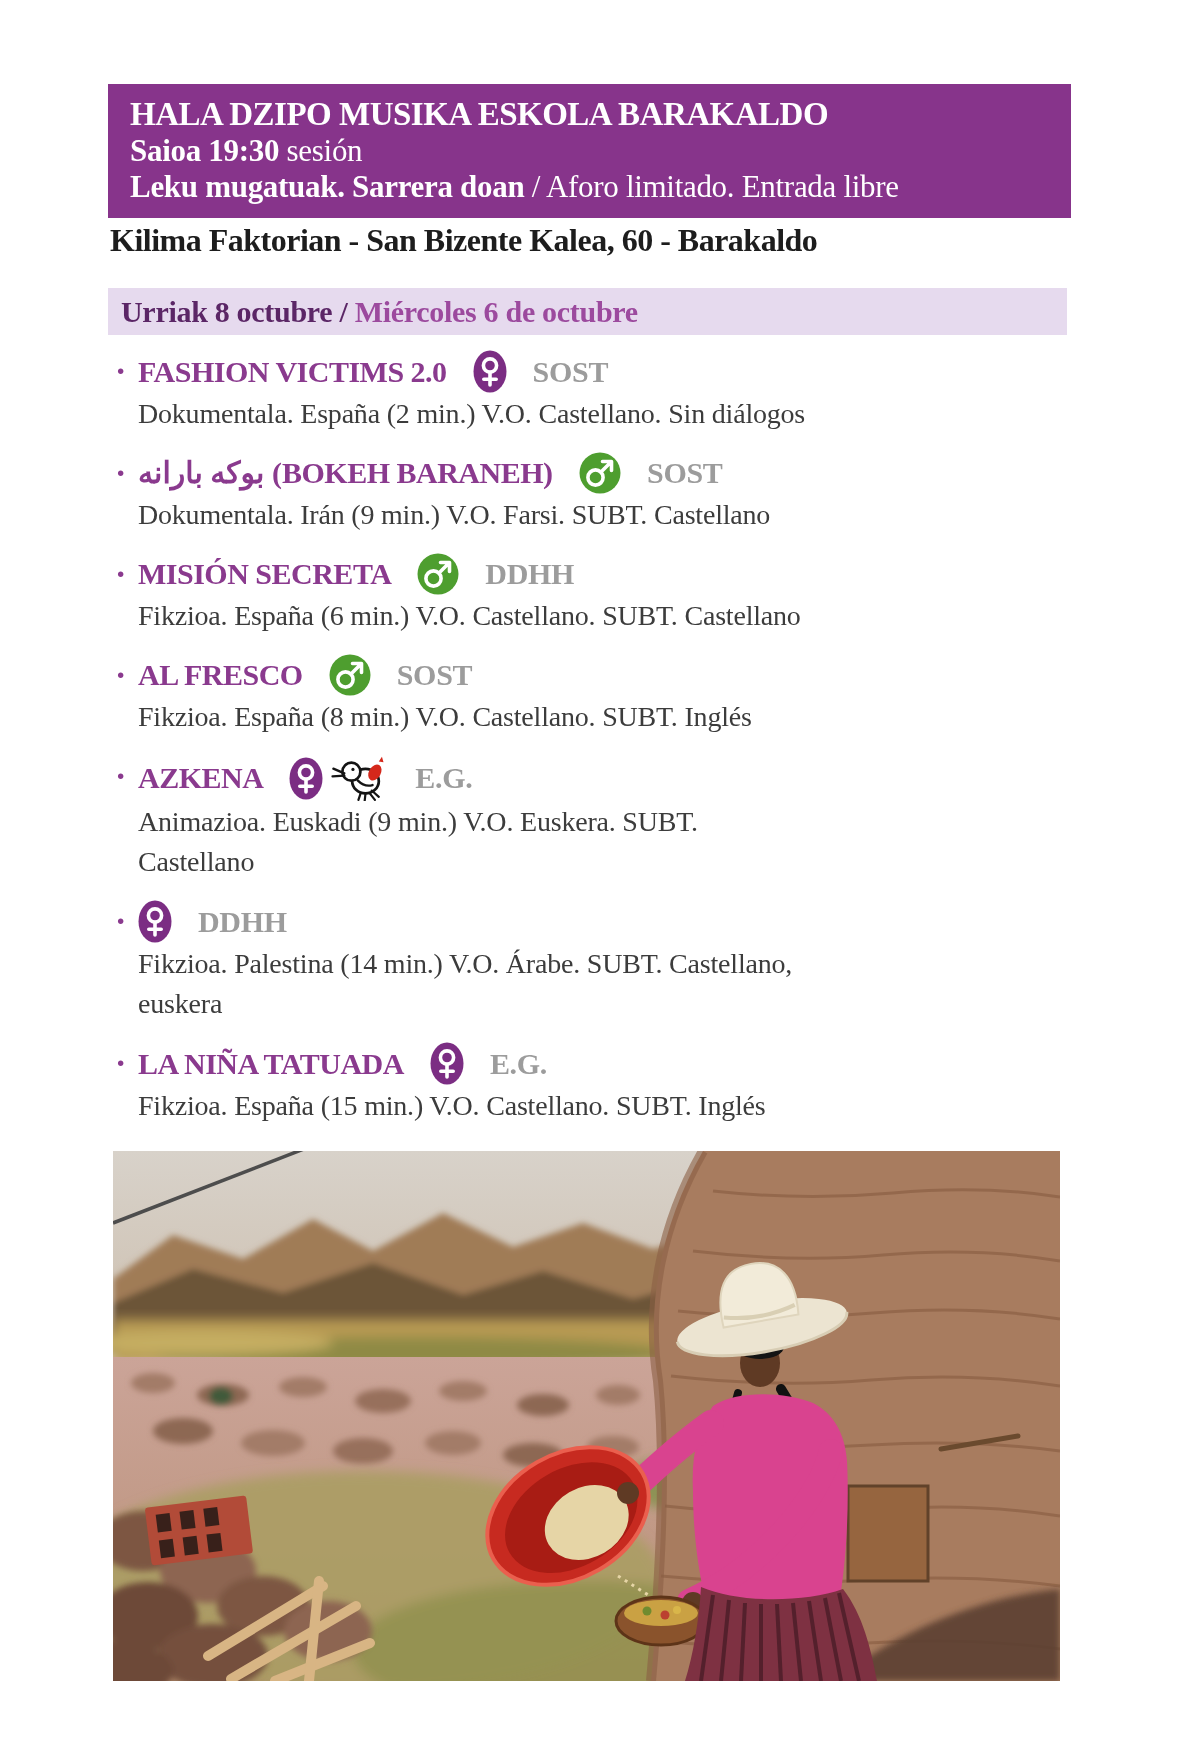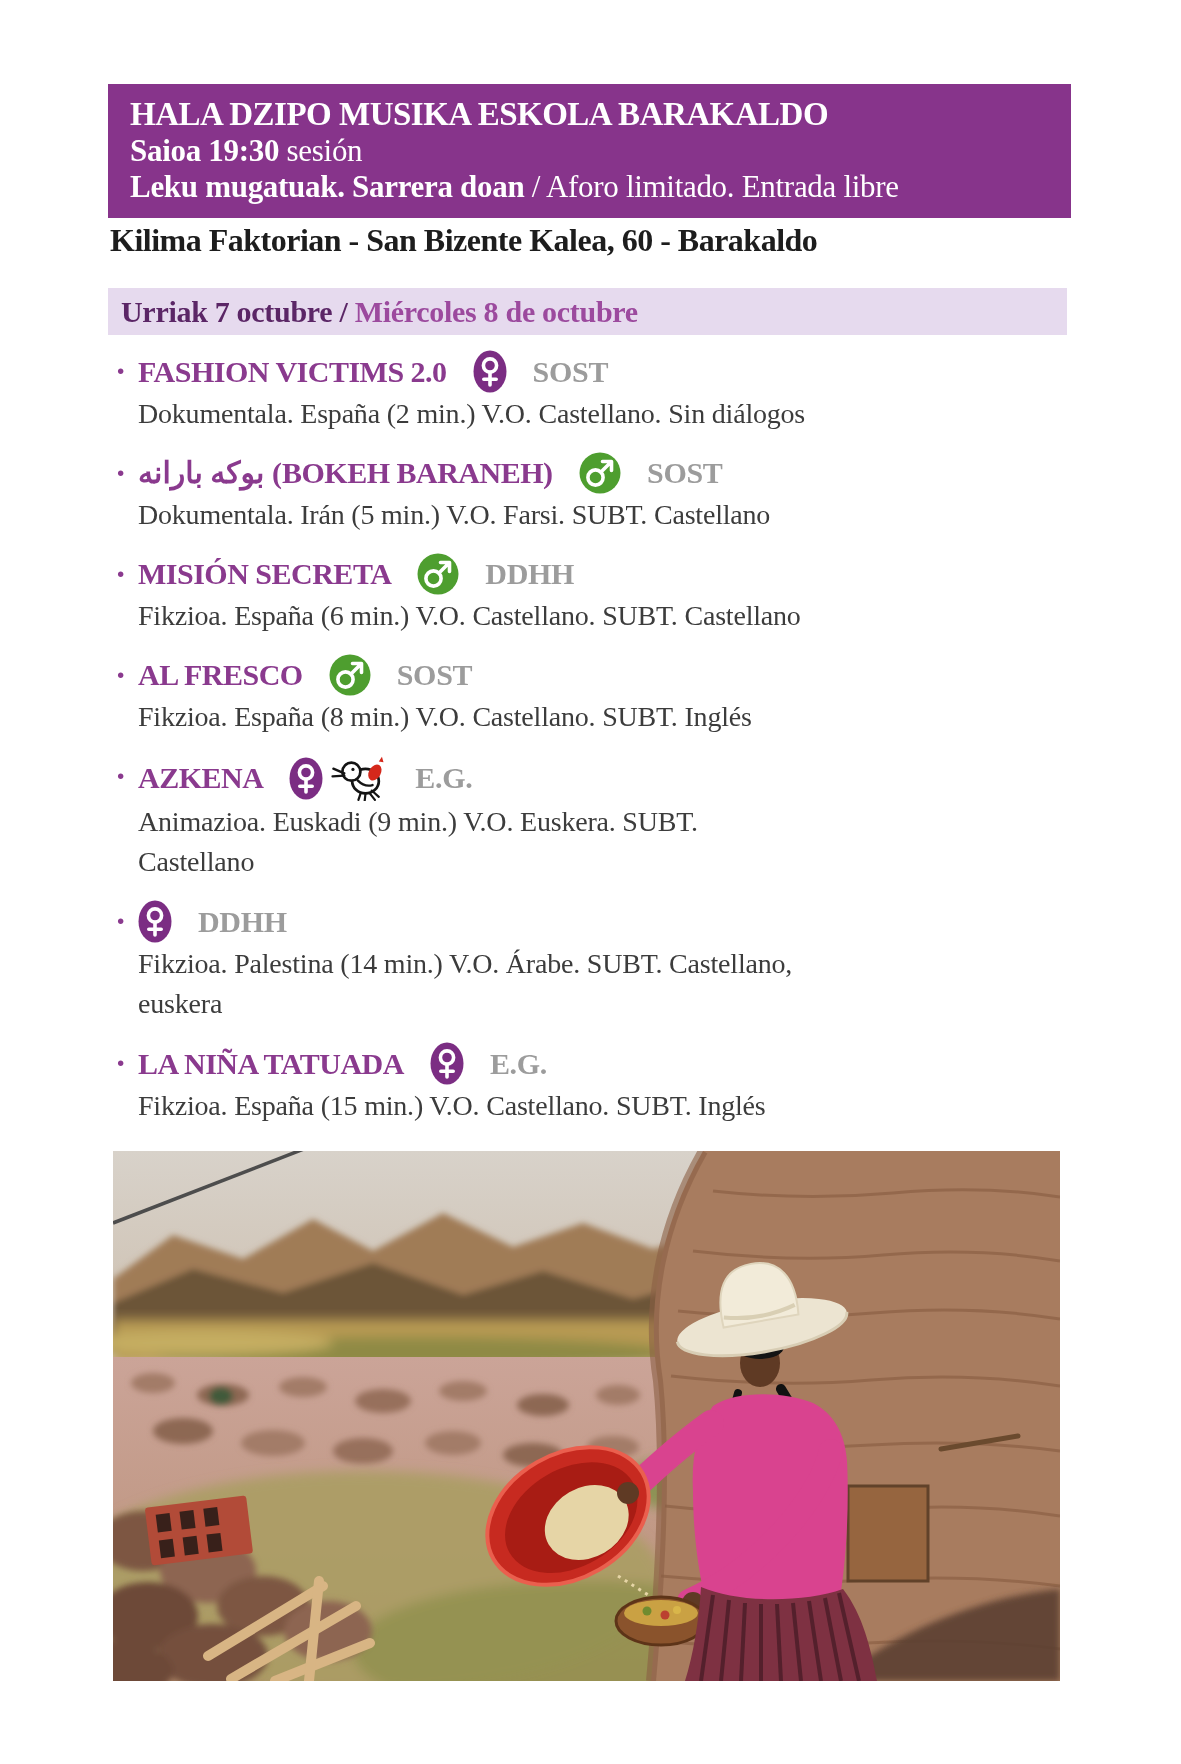--- a/index.html
+++ b/index.html
@@ -83,21 +83,21 @@
 
   <header class="session-banner">
     <div class="banner-title">HALA DZIPO MUSIKA ESKOLA BARAKALDO</div>
     <div class="banner-line"><span class="b">Saioa 19:30</span><span> sesión</span></div>
     <div class="banner-line"><span class="b">Leku mugatuak. Sarrera doan</span><span> / </span><span>Aforo limitado. Entrada libre</span></div>
   </header>
 
   <div class="venue-address">Kilima Faktorian - San Bizente Kalea, 60 - Barakaldo</div>
 
   <div class="date-banner">
-    <span class="date-eu">Urriak 7 octubre</span><span class="date-eu"> / </span><span class="date-es">Miércoles 8 de octubre</span>
+    <span class="date-eu">Urriak 8 octubre</span><span class="date-eu"> / </span><span class="date-es">Miércoles 6 de octubre</span>
   </div>
 
   <ul class="film-list">
     <li class="film">
       <span class="bullet">·</span>
       <div class="film-head">
         <span class="film-title">FASHION VICTIMS 2.0</span>
         <span class="film-icons">
     <svg width="34" height="43" viewBox="0 0 34 43">
       <ellipse cx="17" cy="21.5" rx="16.5" ry="21" fill="var(--female-badge)"></ellipse>
@@ -116,21 +116,21 @@
         <span class="film-title">بوكه بارانه (BOKEH BARANEH)</span>
         <span class="film-icons">
     <svg width="42" height="42" viewBox="0 0 42 42">
       <circle cx="21" cy="21" r="20.5" fill="var(--male-badge)"></circle>
       <circle cx="16.5" cy="25.5" r="7.6" fill="none" stroke="#fff" stroke-width="3.6"></circle>
       <path d="M22,20 L31,11 M23.5,9.5 L32.5,9.5 L32.5,18.5" stroke="#fff" stroke-width="3.6" fill="none" stroke-linecap="round" stroke-linejoin="round"></path>
     </svg>
   </span>
         <span class="film-tag">SOST</span>
       </div>
-      <div class="film-desc">Dokumentala. Irán (5 min.) V.O. Farsi. SUBT. Castellano</div>
+      <div class="film-desc">Dokumentala. Irán (9 min.) V.O. Farsi. SUBT. Castellano</div>
     </li>
 
     <li class="film">
       <span class="bullet">·</span>
       <div class="film-head">
         <span class="film-title">MISIÓN SECRETA</span>
         <span class="film-icons">
     <svg width="42" height="42" viewBox="0 0 42 42">
       <circle cx="21" cy="21" r="20.5" fill="var(--male-badge)"></circle>
       <circle cx="16.5" cy="25.5" r="7.6" fill="none" stroke="#fff" stroke-width="3.6"></circle>

